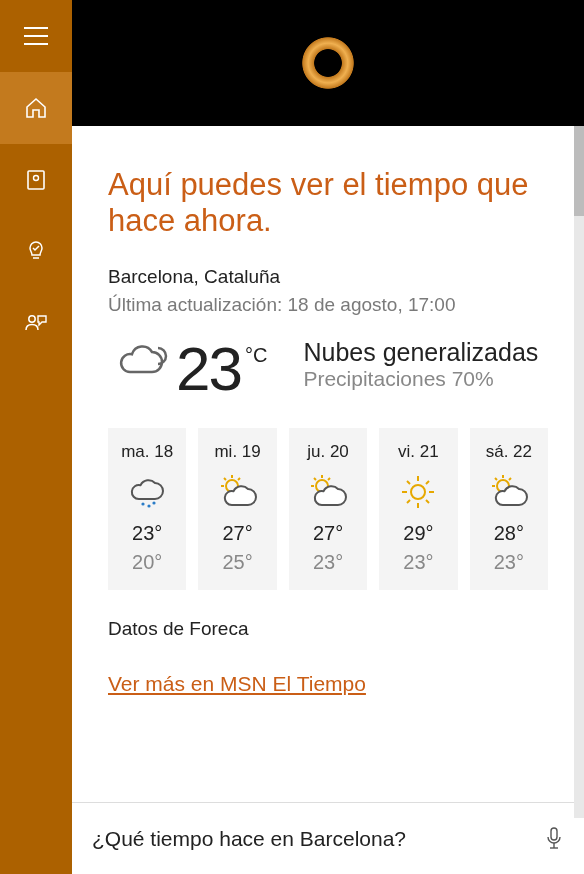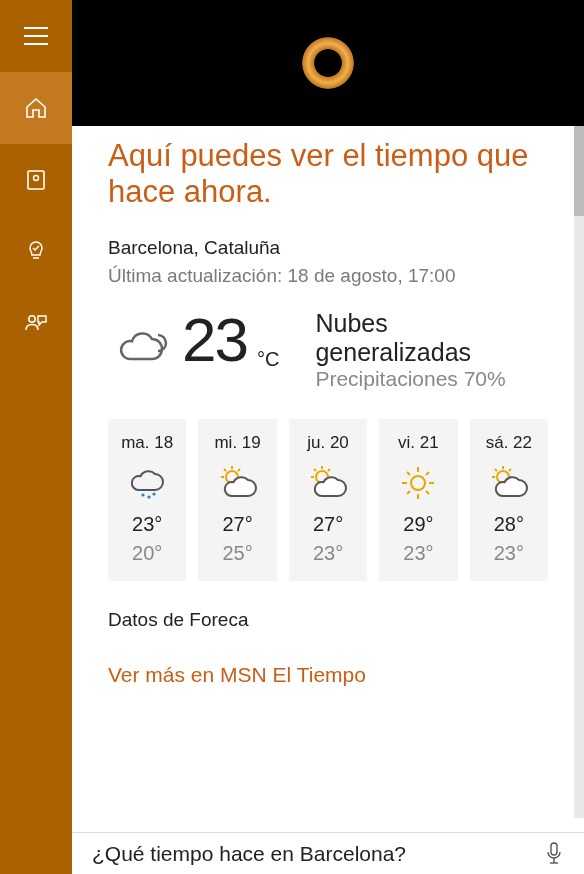--- a/index.html
+++ b/index.html
@@ -5,42 +5,42 @@
   * { margin: 0; padding: 0; box-sizing: border-box; }
   html, body { width: 584px; height: 874px; font-family: "Segoe UI", sans-serif; overflow: hidden; }
   .app { display: flex; width: 100%; height: 100%; }
   .sidebar { width: 72px; background: #ac6100; display: flex; flex-direction: column; align-items: center; }
   .hamburger { width: 72px; height: 72px; display: flex; align-items: center; justify-content: center; cursor: pointer; }
   .sidebar-icon { width: 72px; height: 72px; display: flex; align-items: center; justify-content: center; cursor: pointer; color: #fff; }
   .sidebar-icon.active { background: #c37a1e; }
   .main { flex: 1; display: flex; flex-direction: column; height: 100%; position: relative; }
   .header { height: 126px; background: #000; display: flex; align-items: center; justify-content: center; }
   .cortana-ring { width: 56px; height: 56px; border-radius: 50%; background: radial-gradient(circle, #000 34%, #c37a1e 36%, #f0b050 50%, #c37a1e 64%, #000 66%); }
-  .content { flex: 1; background: #fff; padding: 12px 36px 20px 36px; overflow-y: auto; position: relative; }
+  .content { flex: 1; background: #fff; padding: 41px 36px 20px 36px; overflow-y: auto; position: relative; }
   .scrollbar { position: absolute; right: 0; top: 126px; bottom: 56px; width: 10px; background: #e8e8e8; }
   .scrollbar-thumb { position: absolute; right: 0; top: 0; width: 10px; height: 90px; background: #bcbcbc; }
   .heading { color: #ca5e16; font-size: 31px; font-weight: 400; line-height: 1.15; margin-bottom: 28px; }
   .location { font-size: 19px; color: #222; margin-bottom: 6px; }
   .updated { font-size: 19px; color: #7a7a7a; margin-bottom: 22px; }
   .current { display: flex; align-items: flex-start; gap: 18px; margin-bottom: 28px; }
-  .current-left { display: flex; align-items: flex-end; gap: 10px; }
+  .current-left { display: flex; align-items: flex-start; gap: 4px; }
   .temp { font-size: 62px; font-weight: 300; color: #222; line-height: 1; letter-spacing: -2px; }
   .unit { font-size: 20px; color: #222; margin-top: 6px; }
   .cond { margin-left: 18px; }
   .cond-text { font-size: 25px; color: #222; }
   .precip { font-size: 21px; color: #888; }
   .forecast { display: flex; gap: 12px; margin-bottom: 28px; }
   .day { flex: 1; background: #f4f4f4; text-align: center; padding: 14px 4px 16px 4px; }
   .day-name { font-size: 17px; color: #222; margin-bottom: 10px; }
   .day-icon { height: 40px; display: flex; align-items: center; justify-content: center; margin-bottom: 10px; }
   .day-hi { font-size: 20px; color: #222; margin-bottom: 6px; }
   .day-lo { font-size: 20px; color: #888; }
   .source { font-size: 19px; color: #222; margin-bottom: 32px; }
-  .link { font-size: 21px; color: #ca5e16; margin-bottom: 22px; cursor: pointer; }
-  .inputbar { height: 42px; background: #fff; border-top: 1px solid #ddd; display: flex; align-items: center; padding: 0 16px 0 20px; }
+  .link { font-size: 21px; color: #ca5e16; margin-bottom: 22px; cursor: pointer; text-decoration: underline; }
+  .inputbar { height: 72px; background: #fff; border-top: 1px solid #ddd; display: flex; align-items: center; padding: 0 16px 0 20px; }
   .inputbar input { flex: 1; border: none; outline: none; font-size: 21px; color: #222; background: transparent; }
   .mic { width: 28px; display: flex; align-items: center; justify-content: center; cursor: pointer; }
   svg { display: block; }
 </style>
 </head>
 <body>
 
 <div class="app">
   <div class="sidebar">
     <div class="hamburger">

